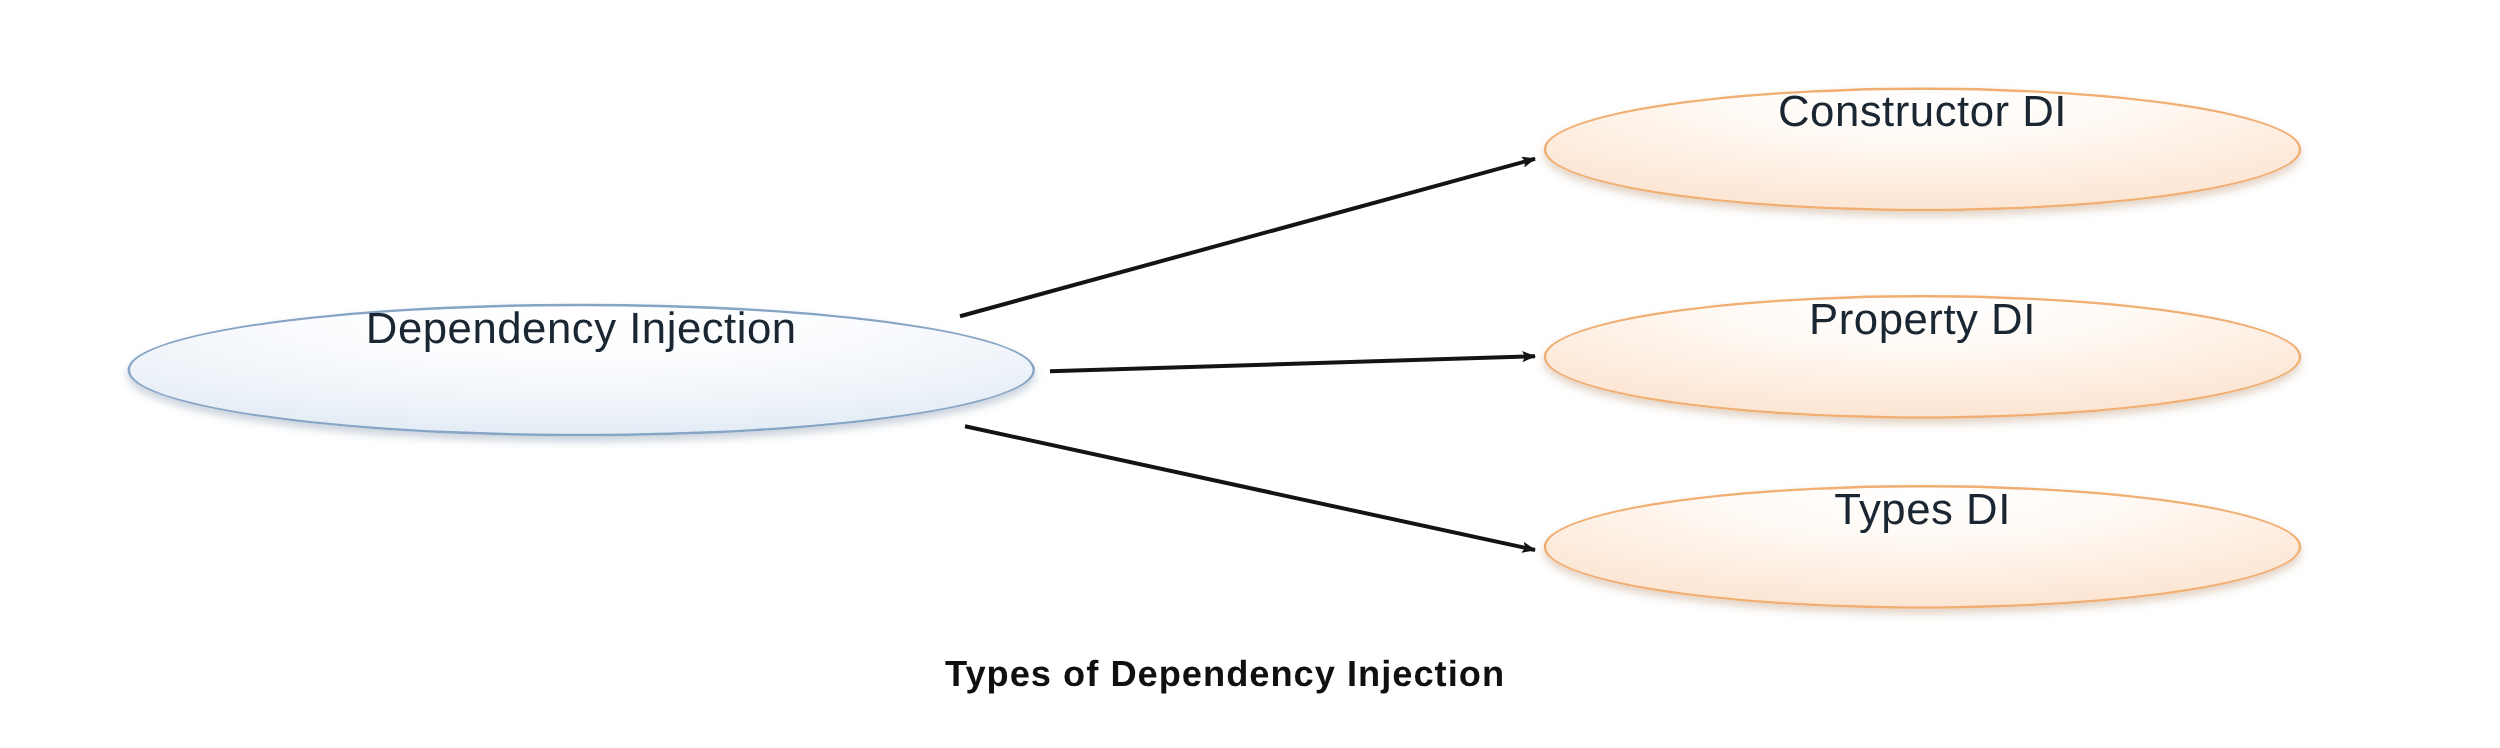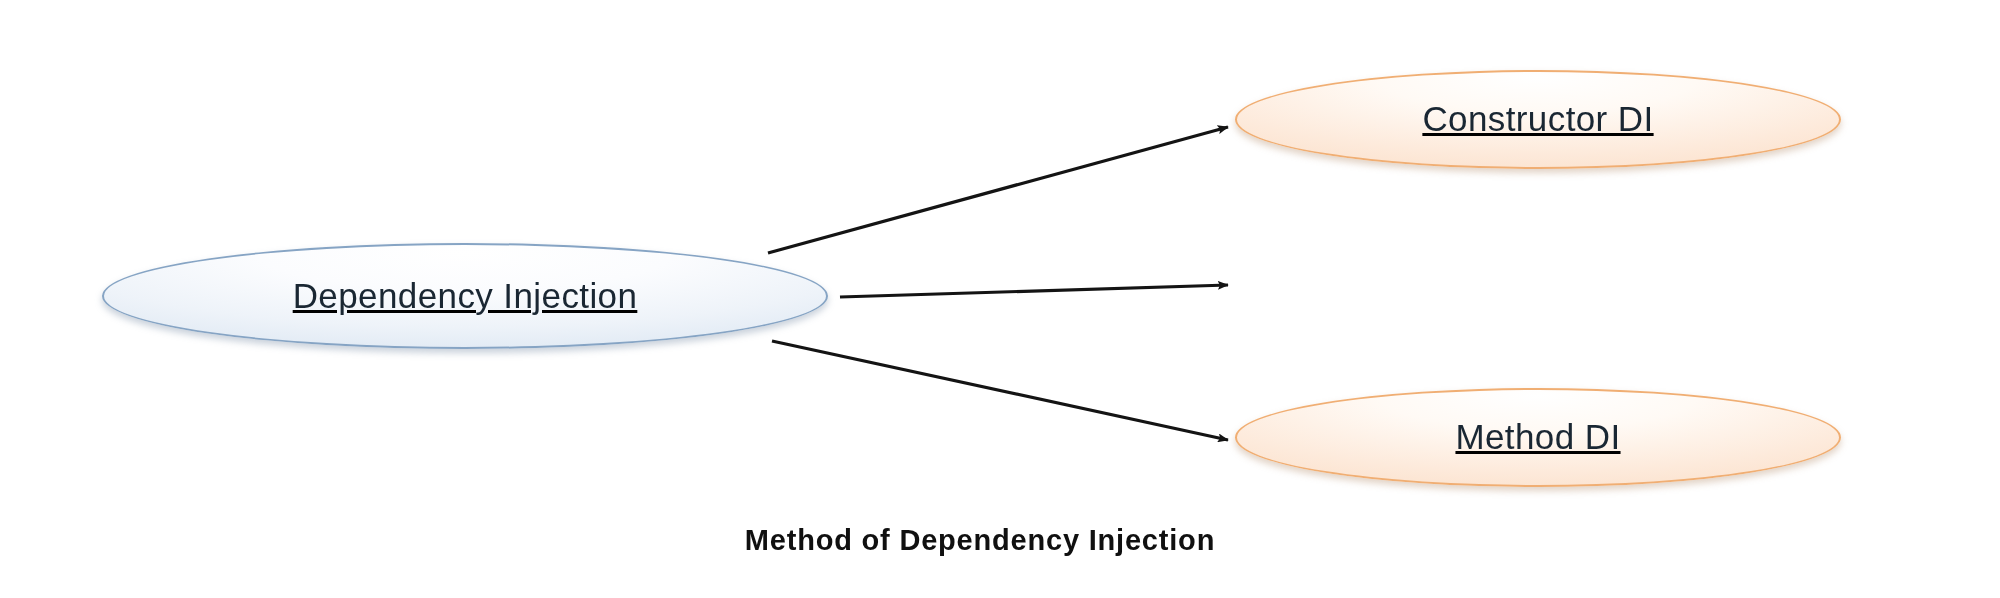--- a/index.html
+++ b/index.html
@@ -22,27 +22,25 @@
   #edges {
     position: absolute;
     left: 0; top: 0;
     width: 2000px;
     height: 598px;
     pointer-events: none;
   }
   .node {
     position: absolute;
     display: flex;
-    align-items: center;
     justify-content: center;
     box-sizing: border-box;
     border-radius: 50%;
     text-align: center;
     line-height: 1.05;
-    text-decoration: underline;
   }
   .node-root {
     left: 102px;
     top: 243px;
     width: 726px;
     height: 106px;
     border: 2px solid #86a4c4;
     background:
       radial-gradient(ellipse 120% 150% at 50% 8%, #ffffff 0%, #fbfcfe 24%, #eef3f9 48%, #dbe6f2 72%, #c5d7ea 100%);
     box-shadow: 0 4px 7px rgba(120,140,165,0.40);
@@ -102,20 +100,23 @@
   </svg>
 
   <div class="node node-root">
     <span class="node-label">Dependency Injection</span>
   </div>
 
   <div class="node node-leaf node-leaf-1">
     <span class="node-label">Constructor DI</span>
   </div>
 
+  <div class="node node-leaf node-leaf-2">
+    <span class="node-label">Property DI</span>
+  </div>
 
   <div class="node node-leaf node-leaf-3">
-    <span class="node-label">Method DI</span>
+    <span class="node-label">Types DI</span>
   </div>
 
-  <div id="caption">Method of Dependency Injection</div>
+  <div id="caption">Types of Dependency Injection</div>
 
 </div>
 
 </body></html>

